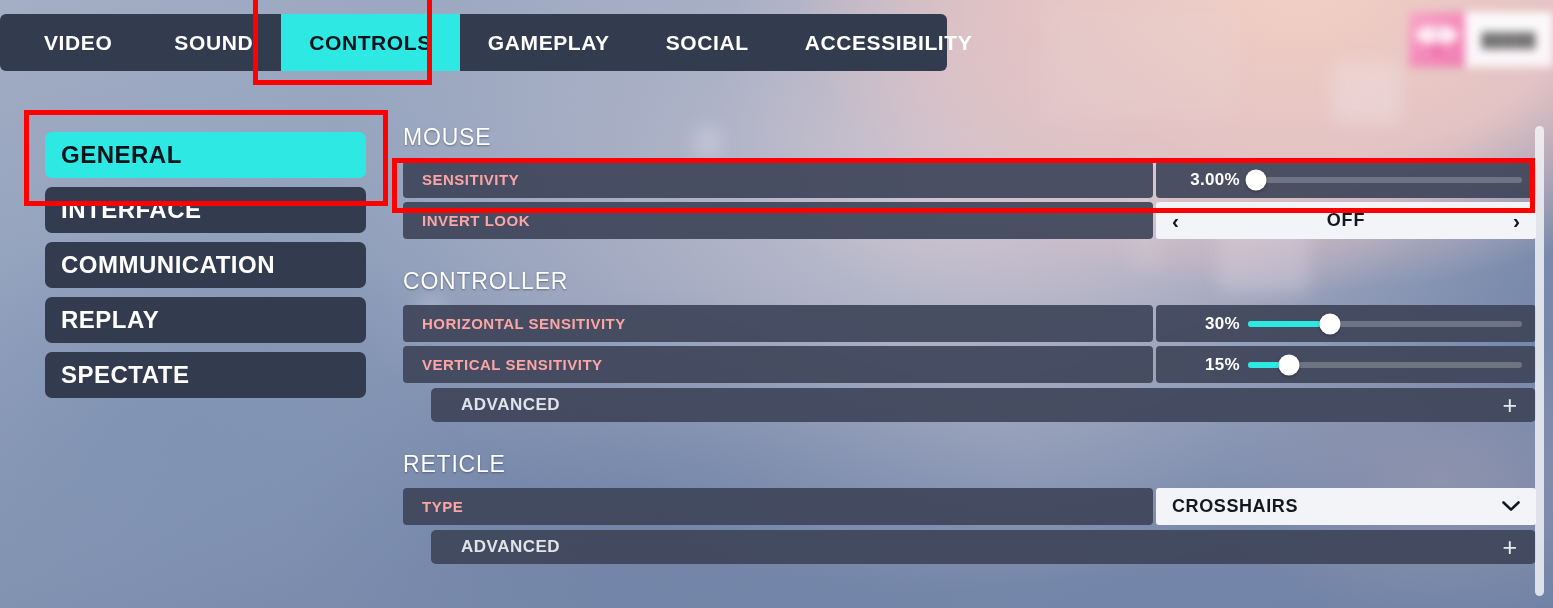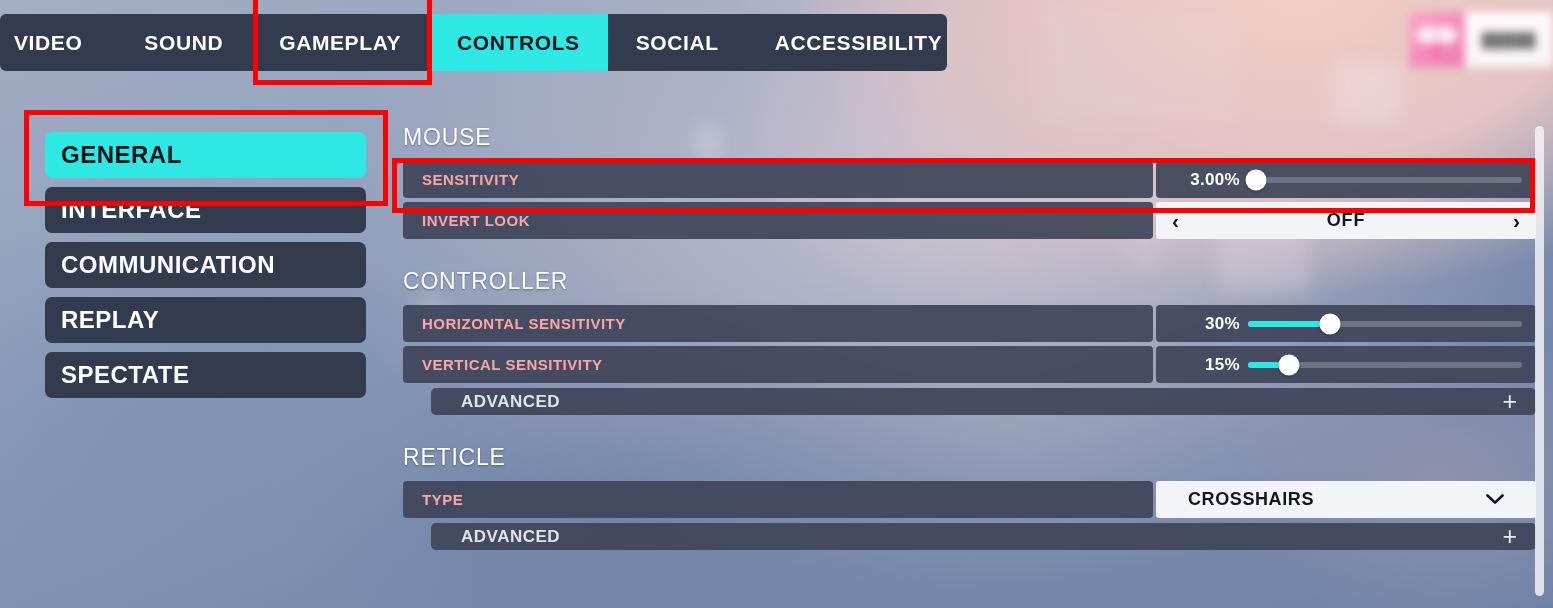--- a/index.html
+++ b/index.html
@@ -39,21 +39,21 @@
     position:absolute; left:0; top:14px; width:947px; height:57px;
     background:#333b4f; border-radius:6px; z-index:4;
     display:flex; align-items:stretch;
   }
   .navitem {
     display:flex; align-items:center; justify-content:center;
     color:#fff; font-size:21px; font-weight:bold; letter-spacing:.6px;
     padding:0 28px; cursor:pointer; white-space:nowrap;
   }
   .navitem.active { background:#2ee8e4; color:#07131b; }
-  #nav-0 { padding-left:14px; padding-right:34px; }
+  #nav-0 { padding-left:44px; padding-right:34px; }
 
   
   .sidebar { position:absolute; left:45px; top:132px; width:321px; z-index:4; }
   .side-item {
     height:46px; margin-bottom:9px; border-radius:7px;
     background:#333b4f; color:#fff;
     display:flex; align-items:center; padding-left:16px;
     font-size:24px; font-weight:bold; letter-spacing:.5px; cursor:pointer;
   }
   .side-item.active { background:#2ee8e4; color:#07131b; }
@@ -98,28 +98,28 @@
     display:flex; align-items:center; justify-content:space-between;
     padding:0 16px; color:#13181f;
   }
   .ctl-stepper .arrow { font-size:21px; font-weight:bold; cursor:pointer; line-height:1; }
   .ctl-stepper .sval { font-size:18px; font-weight:bold; letter-spacing:.8px; }
 
   
   .ctl-dropdown {
     width:380px; margin-left:3px; background:#f3f4f7; border-radius:3px;
     display:flex; align-items:center; justify-content:space-between;
-    padding:0 32px; color:#13181f; cursor:pointer;
+    padding:0 16px; color:#13181f; cursor:pointer;
   }
   .ctl-dropdown .dval { font-size:18px; font-weight:bold; letter-spacing:.6px; }
   .ctl-dropdown .chev { font-size:15px; font-weight:bold; }
 
   
   .row-advanced {
-    margin-left:28px; margin-top:5px; height:27px;
+    margin-left:28px; margin-top:5px; height:34px;
     background:rgba(63,70,90,.93); border-radius:5px;
     display:flex; align-items:center; justify-content:space-between;
     padding:0 19px 0 30px; cursor:pointer;
   }
   .row-advanced .alabel { color:#e0e3ea; font-size:17px; font-weight:bold; letter-spacing:.5px; }
   .row-advanced .plus { color:#e6e9ef; font-size:25px; font-weight:300; line-height:1; }
 
   
   .scrollbar {
     position:absolute; left:1535px; top:126px; width:9px; height:470px;
@@ -170,22 +170,22 @@
   <div class="blob b2"></div>
   <div class="blob b3"></div>
   <div class="blob b4"></div>
   <div class="blob b5"></div>
   <div class="blob b6"></div>
 </div>
 
 <div class="topnav">
   <div class="navitem" id="nav-0">VIDEO</div>
   <div class="navitem" id="nav-1">SOUND</div>
+  <div class="navitem active" id="nav-2">CONTROLS</div>
   <div class="navitem" id="nav-3">GAMEPLAY</div>
-  <div class="navitem active" id="nav-2">CONTROLS</div>
   <div class="navitem" id="nav-4">SOCIAL</div>
   <div class="navitem" id="nav-5">ACCESSIBILITY</div>
 </div>
 
 <div class="badge">
   <div class="bicon"></div>
   <div class="btext">
       <span>█████</span>
     </div>
 </div>

